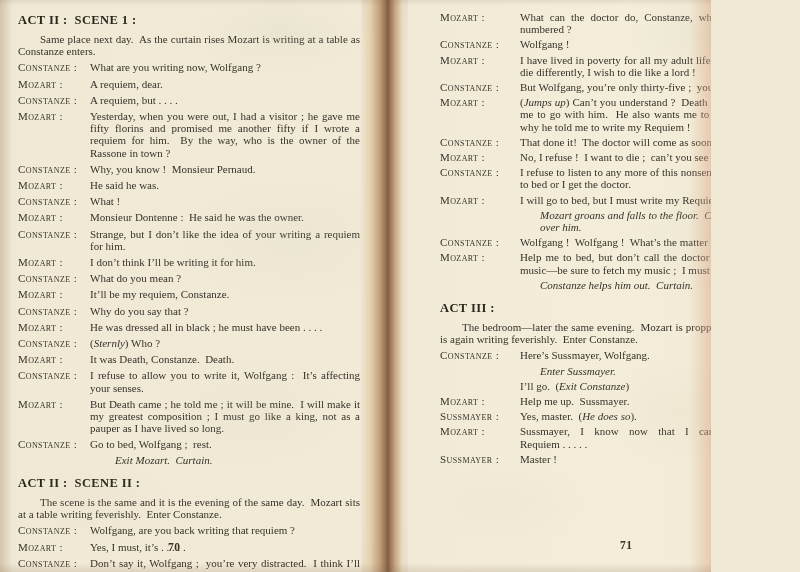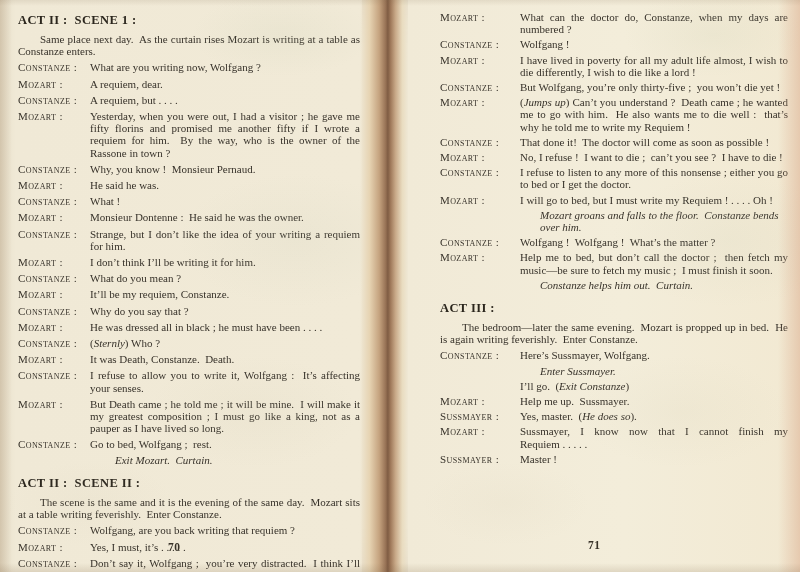--- a/index.html
+++ b/index.html
@@ -3,21 +3,21 @@
 <meta charset="utf-8">
 <style>
   html, body { margin: 0; padding: 0; }
   body {
     width: 800px; height: 572px;
     font-family: "Liberation Serif", "DejaVu Serif", serif;
     background: #efe8d5;
   }
   .spread {
     position: relative;
-    width: 800px; height: 572px;
+    width: 711px; height: 572px;
     overflow: hidden;
     background: #efe8d5;
     color: #37322a;
     font-size: 11px;
     line-height: 12.2px;
     box-shadow: inset 0 0 50px rgba(130, 100, 65, 0.10);
   }
 
   
   .page {
@@ -105,21 +105,21 @@
 
   
   .pagenum {
     position: absolute;
     font-weight: bold;
     font-size: 11.5px;
     color: #383228;
     letter-spacing: 0.5px;
   }
   .pagenum-left  { left: 168px; top: 541px; }
-  .pagenum-right { left: 588px; top: 539px; }
+  .pagenum-right { left: 620px; top: 539px; }
 </style>
 </head>
 <body>
 
 <div class="spread">
 
   <div class="page page-left">
     <div class="entries" id="left-entries">
         <div class="heading"><span>ACT II&nbsp;:&nbsp; SCENE 1&nbsp;:</span></div>
         <p class="direction"><span>Same place next day.&nbsp; As the curtain rises Mozart is writing at a table as Constanze enters.</span></p>

